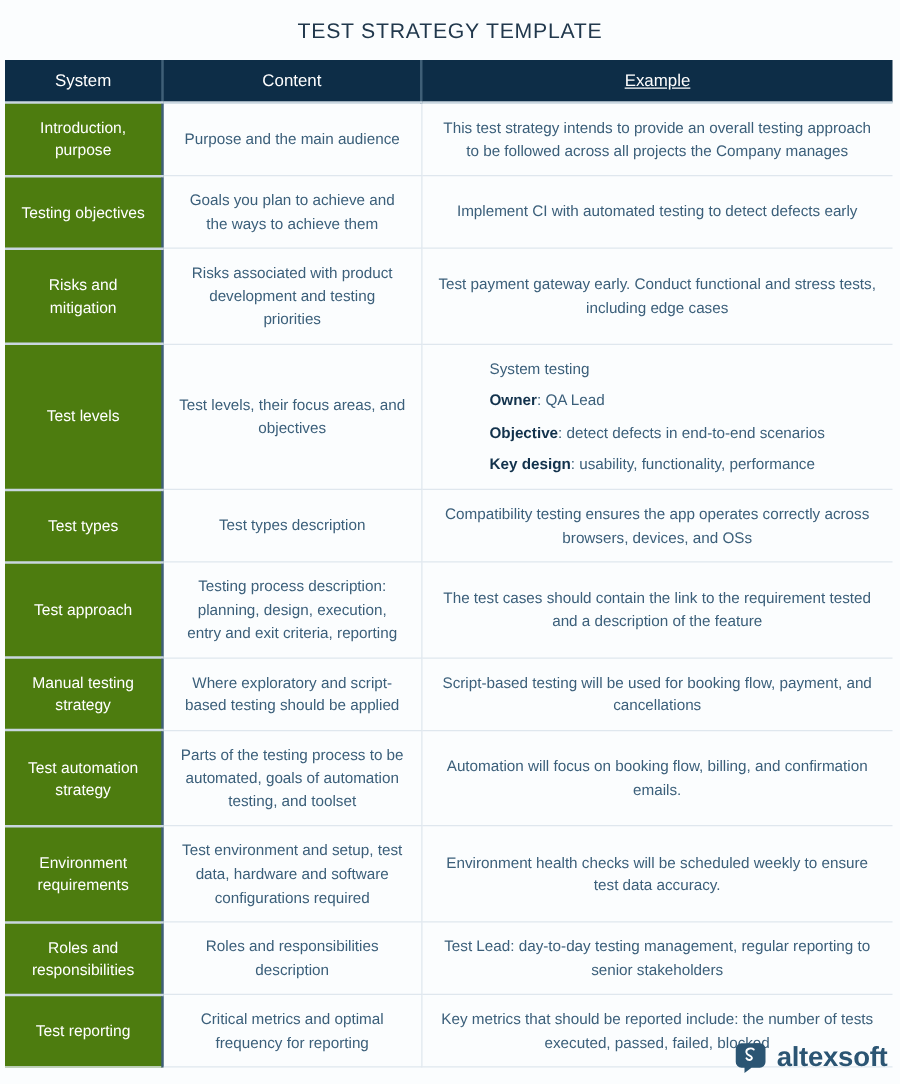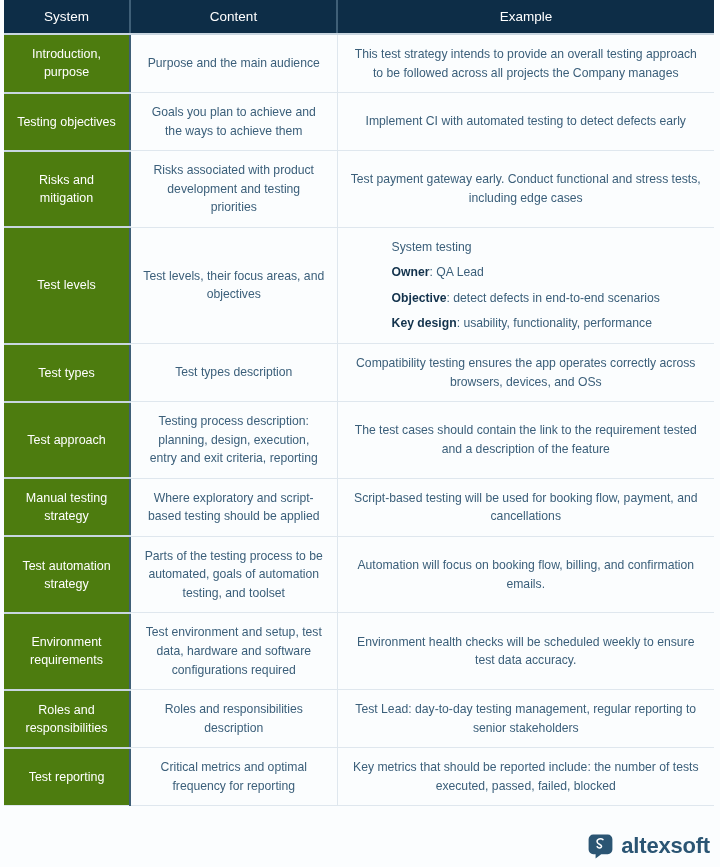--- a/index.html
+++ b/index.html
@@ -45,21 +45,21 @@
   table.strategy thead th {
     background: #0d2d47;
     color: #ffffff;
     font-weight: 400;
     font-size: 13.5px;
     text-align: center;
     padding: 9px 6px;
     border-right: 2px solid #3f5f77;
     border-bottom: 2px solid #c9d6e0;
   }
-  table.strategy thead th:last-child { border-right: none; }
+  table.strategy thead th:last-child { border-right: none; text-decoration: underline; }
 
   table.strategy td.section-cell {
     background: #4d7c0f;
     color: #ffffff;
     font-size: 12.5px;
     text-align: center;
     vertical-align: middle;
     padding: 4px 7px;
     line-height: 1.45;
     border-right: 2px solid #3f5f77;
@@ -117,20 +117,21 @@
     font-weight: 700;
     color: #2b5573;
     letter-spacing: -0.2px;
   }
 </style>
 </head>
 <body>
 
 <div class="page">
 
+  <h1 class="page-title">TEST STRATEGY TEMPLATE</h1>
 
   <div class="table-wrap">
     <table class="strategy">
       <colgroup>
         <col class="c1">
           <col class="c2">
           <col class="c3">
       </colgroup>
       <thead>
         <tr>

